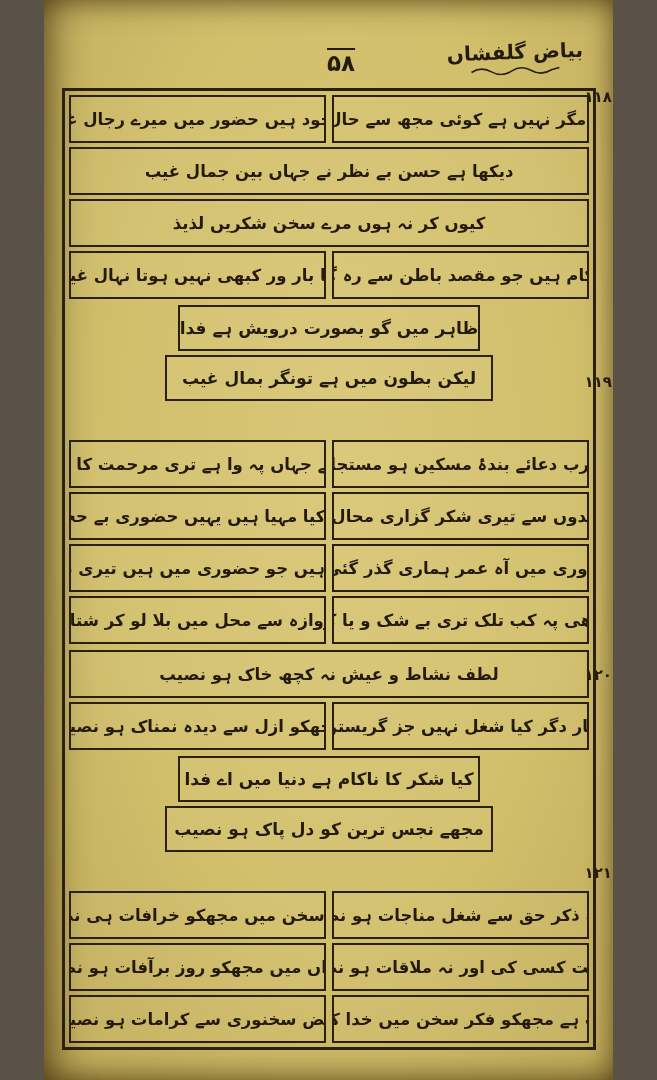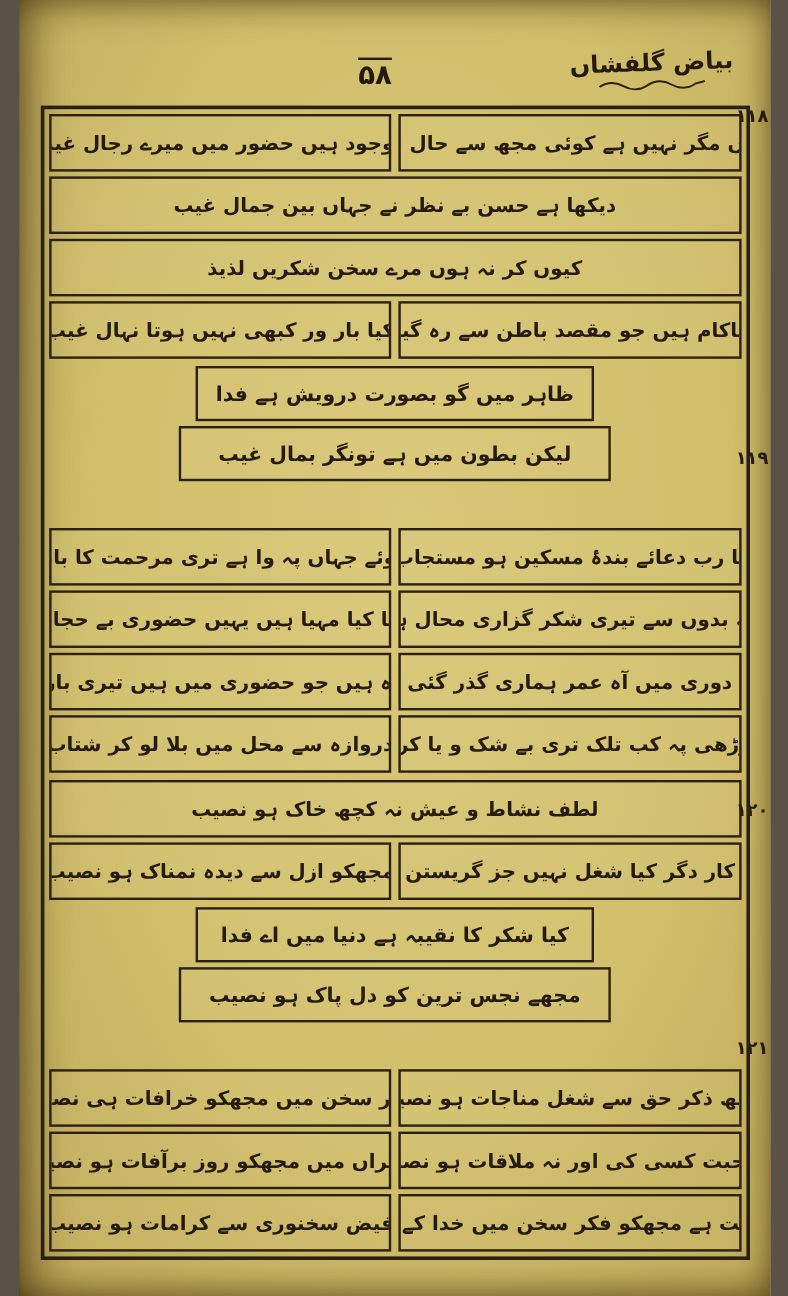--- a/index.html
+++ b/index.html
@@ -1,18 +1,18 @@
 <!DOCTYPE html>
 <html lang="ur" dir="rtl"><head>
 <meta charset="utf-8">
 <style>
   html,body{margin:0;padding:0;background:#5a5246;}
   .page{
     position:relative;
-    width:626px;height:1080px;
+    width:569px;height:1080px;
     margin:0 auto;
     background:radial-gradient(ellipse at 52% 42%, #d9c778 0%, #d1bf6c 55%, #c3ae5d 90%, #b29c4e 100%);
     box-shadow:
       inset 28px 0 34px -18px rgba(55,38,8,.55),
       inset -16px 0 26px -14px rgba(55,38,8,.45),
       inset 0 20px 28px -16px rgba(55,38,8,.5),
       inset 0 -20px 28px -16px rgba(55,38,8,.5);
     font-family:"DejaVu Sans",sans-serif;
     color:#241b0e;
     overflow:hidden;
@@ -136,21 +136,21 @@
       <div class="vrow">
         <div class="cell">لطف نشاط و عیش نہ کچھ خاک ہو نصیب</div>
       </div>
       <div class="vrow">
         <div class="cell">کار دگر کیا شغل نہیں جز گریستن</div>
         <div class="cell">مجھکو ازل سے دیدہ نمناک ہو نصیب</div>
       </div>
     </div>
 
     <div class="center-wrap">
-      <div class="center-box cb-a">کیا شکر کا نقیبہ ہے دنیا میں اے فدا</div>
+      <div class="center-box cb-a">کیا شکر کا ناکام ہے دنیا میں اے فدا</div>
       <div class="center-box cb-b">مجھے نجس ترین کو دل پاک ہو نصیب</div>
     </div>
 
     <div class="section">
       <div class="vrow">
         <div class="cell">کچھ ذکر حق سے شغل مناجات ہو نصیب</div>
         <div class="cell">فکر سخن میں مجھکو خرافات ہی نصیب</div>
       </div>
       <div class="vrow">
         <div class="cell">صحبت کسی کی اور نہ ملاقات ہو نصیب</div>

